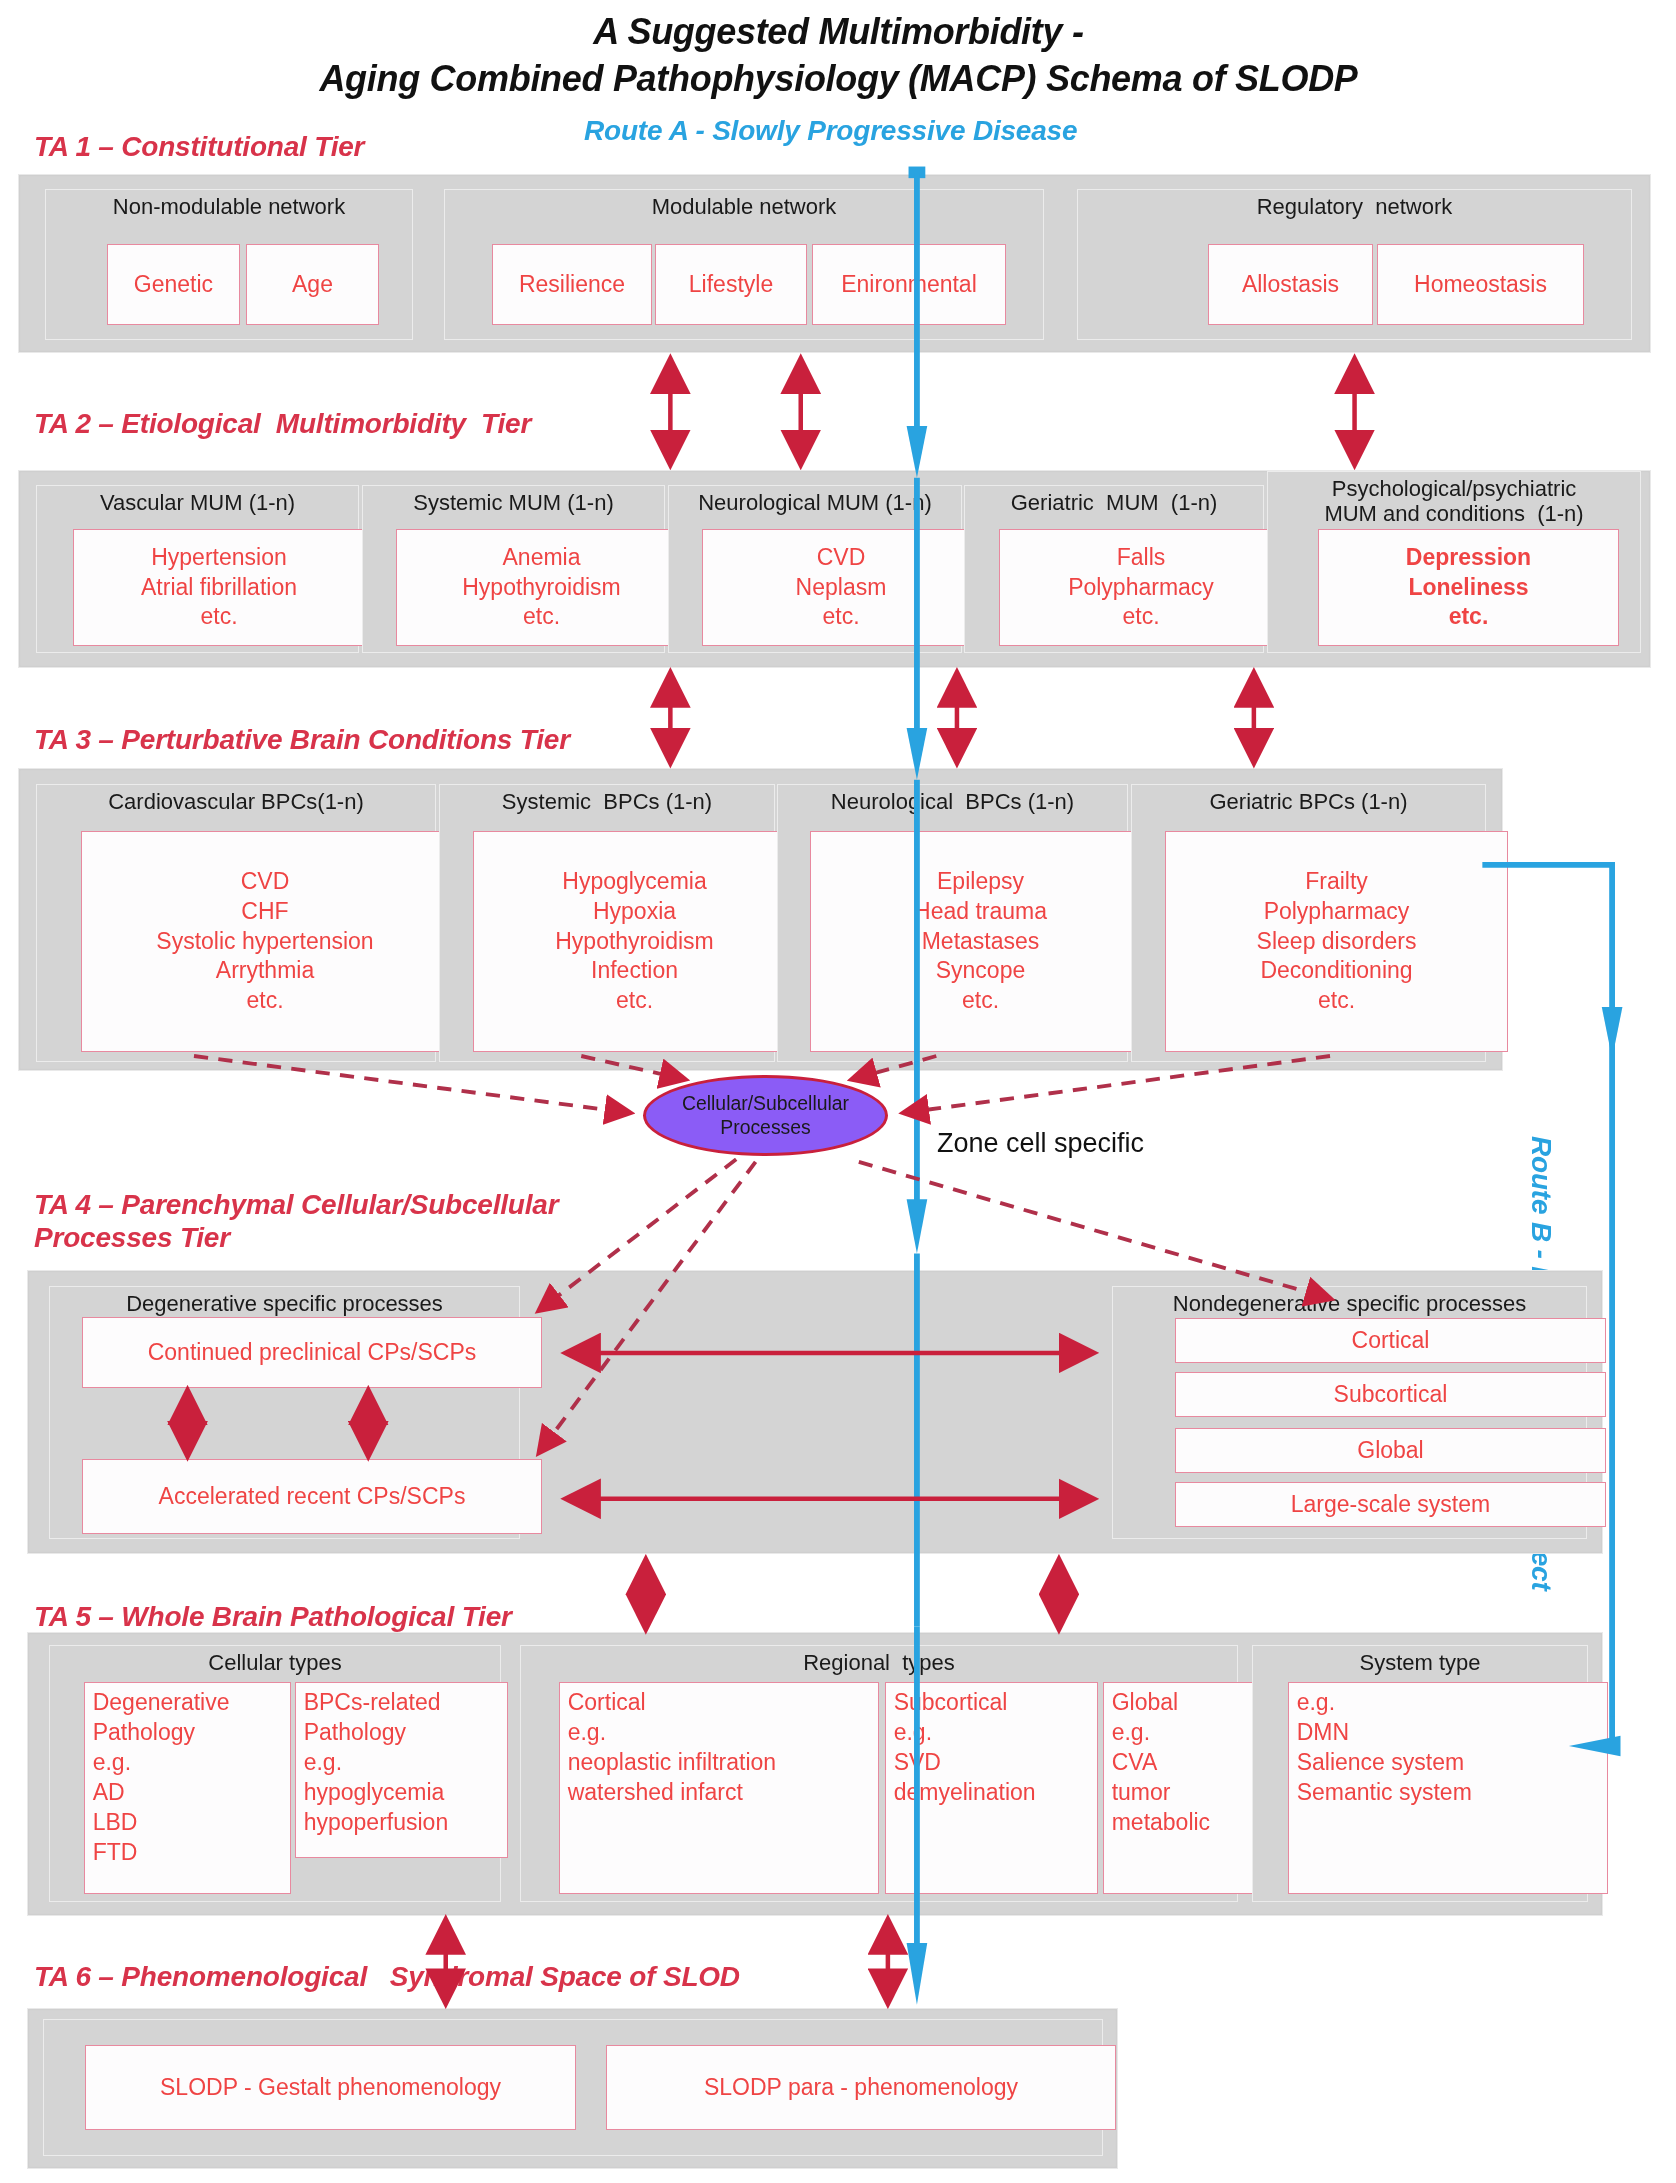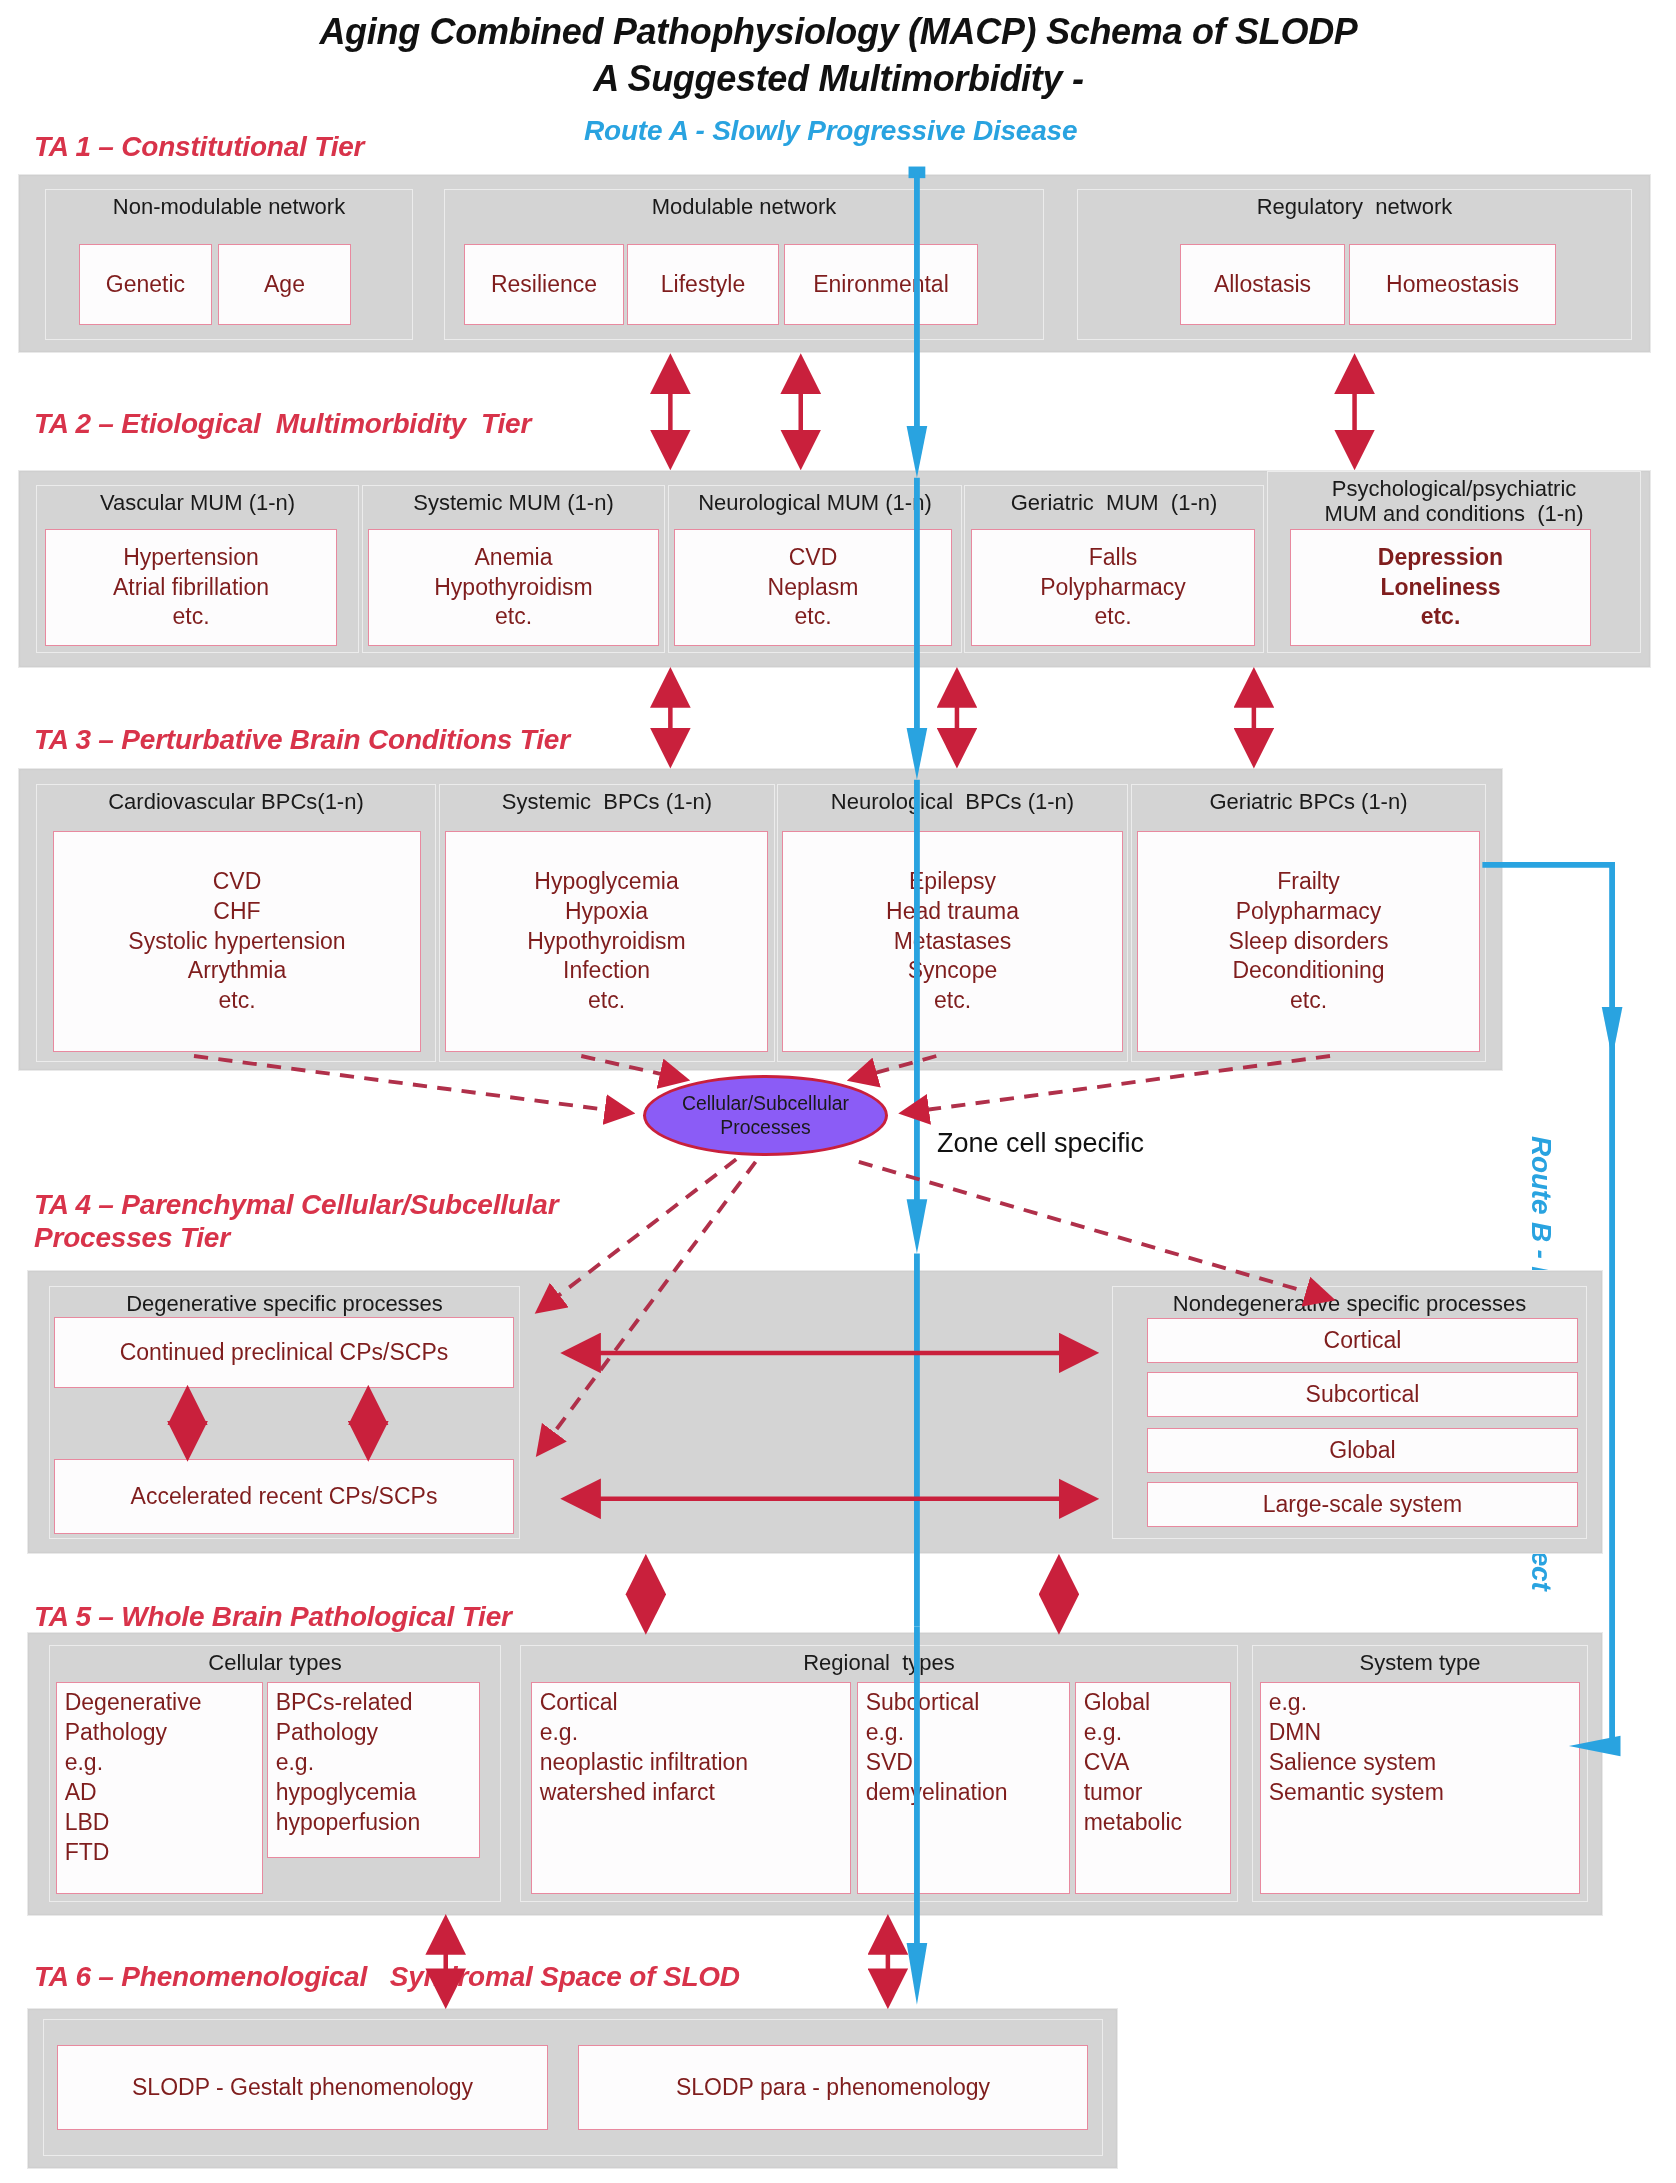--- a/index.html
+++ b/index.html
@@ -61,24 +61,25 @@
     line-height:1.16;
     white-space:pre;
   }
   
   .box {
     position:absolute;
     background:#fdfcfd;
     border:1.9px solid #e8899f;
     display:flex; align-items:center; justify-content:center;
     text-align:center;
-    font-size:23px; color:#7f1d1d;
+    font-size:23px; color:#ef4444;
     line-height:1.30;
     white-space:pre-line;
     padding:19px;
+    margin-left:28px;
   }
   .box.left { justify-content:flex-start; text-align:left; padding-left:7.7px; align-items:flex-start; padding-top:5.2px; }
 
   
   #cs-ellipse {
     position:absolute;
     border:3.2px solid #c9203c;
     border-radius:50%;
     background:#8b5cf6;
     display:flex; align-items:center; justify-content:center;
@@ -91,22 +92,22 @@
     font-size:27px; color:#111;
     white-space:nowrap;
   }
 
   svg.overlay { position:absolute; left:0; top:0; width:1677px; height:2183px; pointer-events:none; }
 </style>
 </head>
 <body>
 
 <div id="title">
+  <div>A Suggested Multimorbidity -</div>
   <div>Aging Combined Pathophysiology (MACP) Schema of SLODP</div>
-  <div>A Suggested Multimorbidity -</div>
 </div>
 
 <div class="route-label" style="left:584px; top:115px;">Route A - Slowly  Progressive Disease</div>
 
 <div class="route-label" style="left:1557px; top:1136px; transform-origin: left top; transform: rotate(90deg); ">Route B - Direct comorbidity effect</div>
 
 <div class="tier-label" style="left:34px; top:130px;">TA 1 – Constitutional Tier</div>
 <div class="tier-label" style="left:34px; top:407px;">TA 2 – Etiological  Multimorbidity  Tier</div>
 <div class="tier-label" style="left:34px; top:723px;font-style:italic;">TA 3 – Perturbative Brain Conditions Tier</div>
 <div class="tier-label" style="left:34px; top:1188px;font-style:italic;">TA 4 – Parenchymal Cellular/Subcellular

